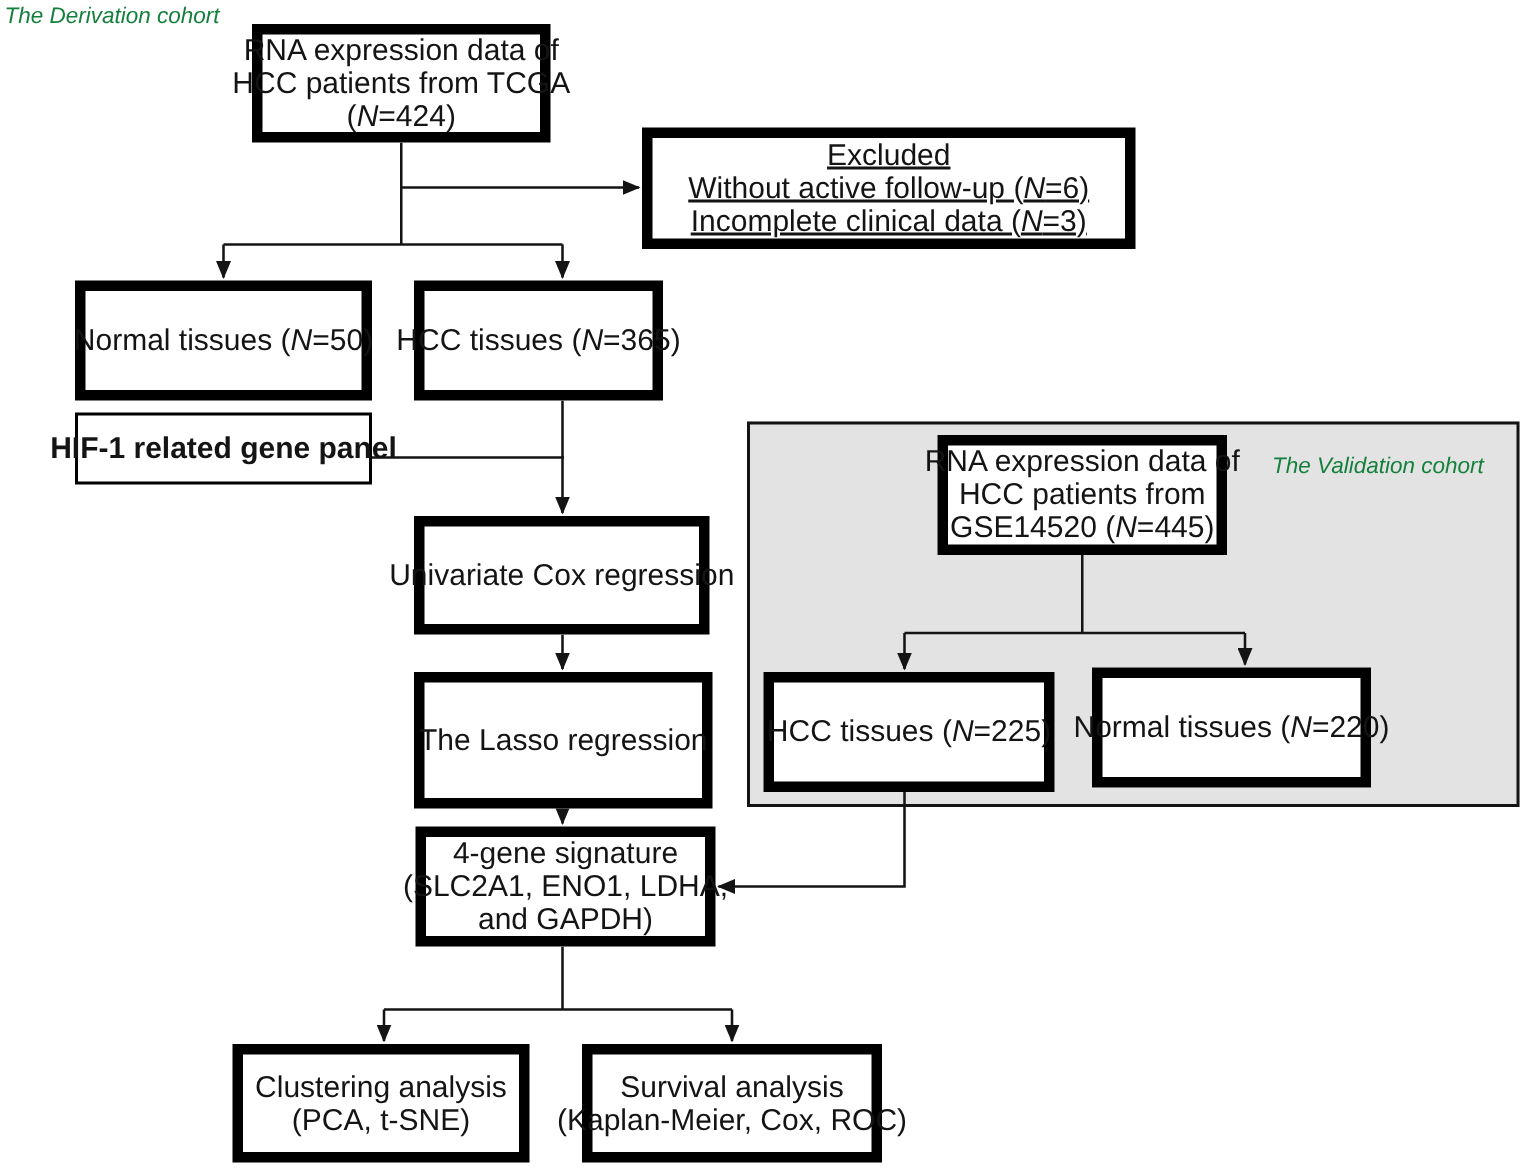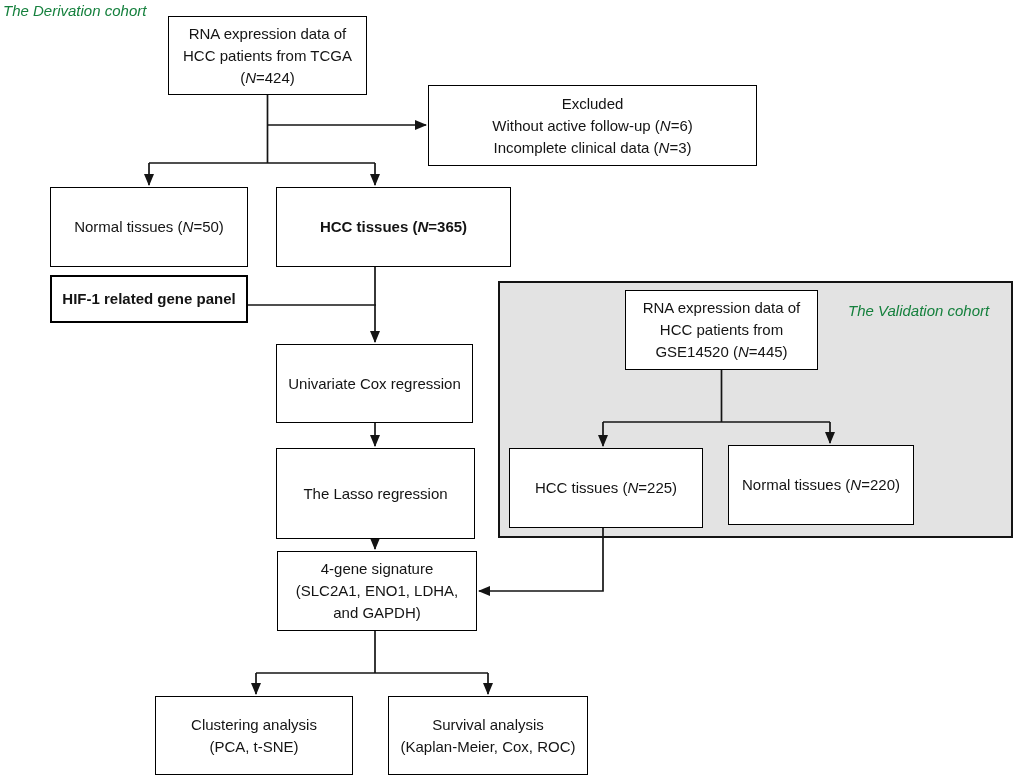--- a/index.html
+++ b/index.html
@@ -7,23 +7,23 @@
     position:relative; width:1020px; height:781px; background:#ffffff;
     font-family:"Liberation Sans", sans-serif; color:#1a1a1a; overflow:hidden;
   }
   .cohort-label {
     position:absolute; font-size:15px; line-height:18px; color:#15803d; white-space:nowrap;font-style:italic;
   }
   .region {
     position:absolute; background:#e3e3e3; border:2px solid #141414; box-sizing:border-box;
   }
   .fbox {
-    position:absolute; background:#ffffff; border:1px solid #000000; box-sizing:border-box;
+    position:absolute; background:#ffffff; border:7px solid #000000; box-sizing:border-box;
     display:flex; flex-direction:column; align-items:center; justify-content:center;
-    text-align:center; font-size:15px; line-height:22px; color:#141414; z-index:3;
+    text-align:center; font-size:20px; line-height:22px; color:#141414; z-index:3;
   }
   .fbox .ln { white-space:nowrap; }
   .fbox.thin { border-width:2.5px; }
   i { font-style:italic; }
   #wires { position:absolute; left:0; top:0; z-index:2; }
 </style>
 </head>
 <body>
 
 <div id="canvas">
@@ -60,31 +60,31 @@
       <path d="M488 673 V694" marker-end="url(#arr)"></path>
     </g>
   </svg>
 
   <div class="fbox" style="left:168px; top:16px; width:199px; height:79px;">
     <div class="ln nit">RNA expression data of</div>
     <div class="ln nit">HCC patients from TCGA</div>
     <div class="ln nit">(<i>N</i>=424)</div>
   </div>
 
-  <div class="fbox" style="left:428px; top:85px; width:329px; height:81px;">
+  <div class="fbox" style="left:428px; top:85px; width:329px; height:81px;text-decoration:underline;">
     <div class="ln nit">Excluded</div>
     <div class="ln nit">Without active follow-up (<i>N</i>=6)</div>
     <div class="ln nit">Incomplete clinical data (<i>N</i>=3)</div>
   </div>
 
   <div class="fbox" style="left:50px; top:187px; width:198px; height:80px;">
     <div class="ln nit">Normal tissues (<i>N</i>=50)</div>
   </div>
 
-  <div class="fbox" style="left:276px; top:187px; width:235px; height:80px;font-weight:bold;">
+  <div class="fbox" style="left:276px; top:187px; width:166px; height:80px;">
     <div class="ln nit">HCC tissues (<i>N</i>=365)</div>
   </div>
 
   <div class="fbox thin" style="left:50px; top:275px; width:198px; height:48px;font-weight:bold;">
     <div class="ln nit">HIF-1 related gene panel</div>
   </div>
 
   <div class="fbox" style="left:276px; top:344px; width:197px; height:79px;">
     <div class="ln nit">Univariate Cox regression</div>
   </div>

